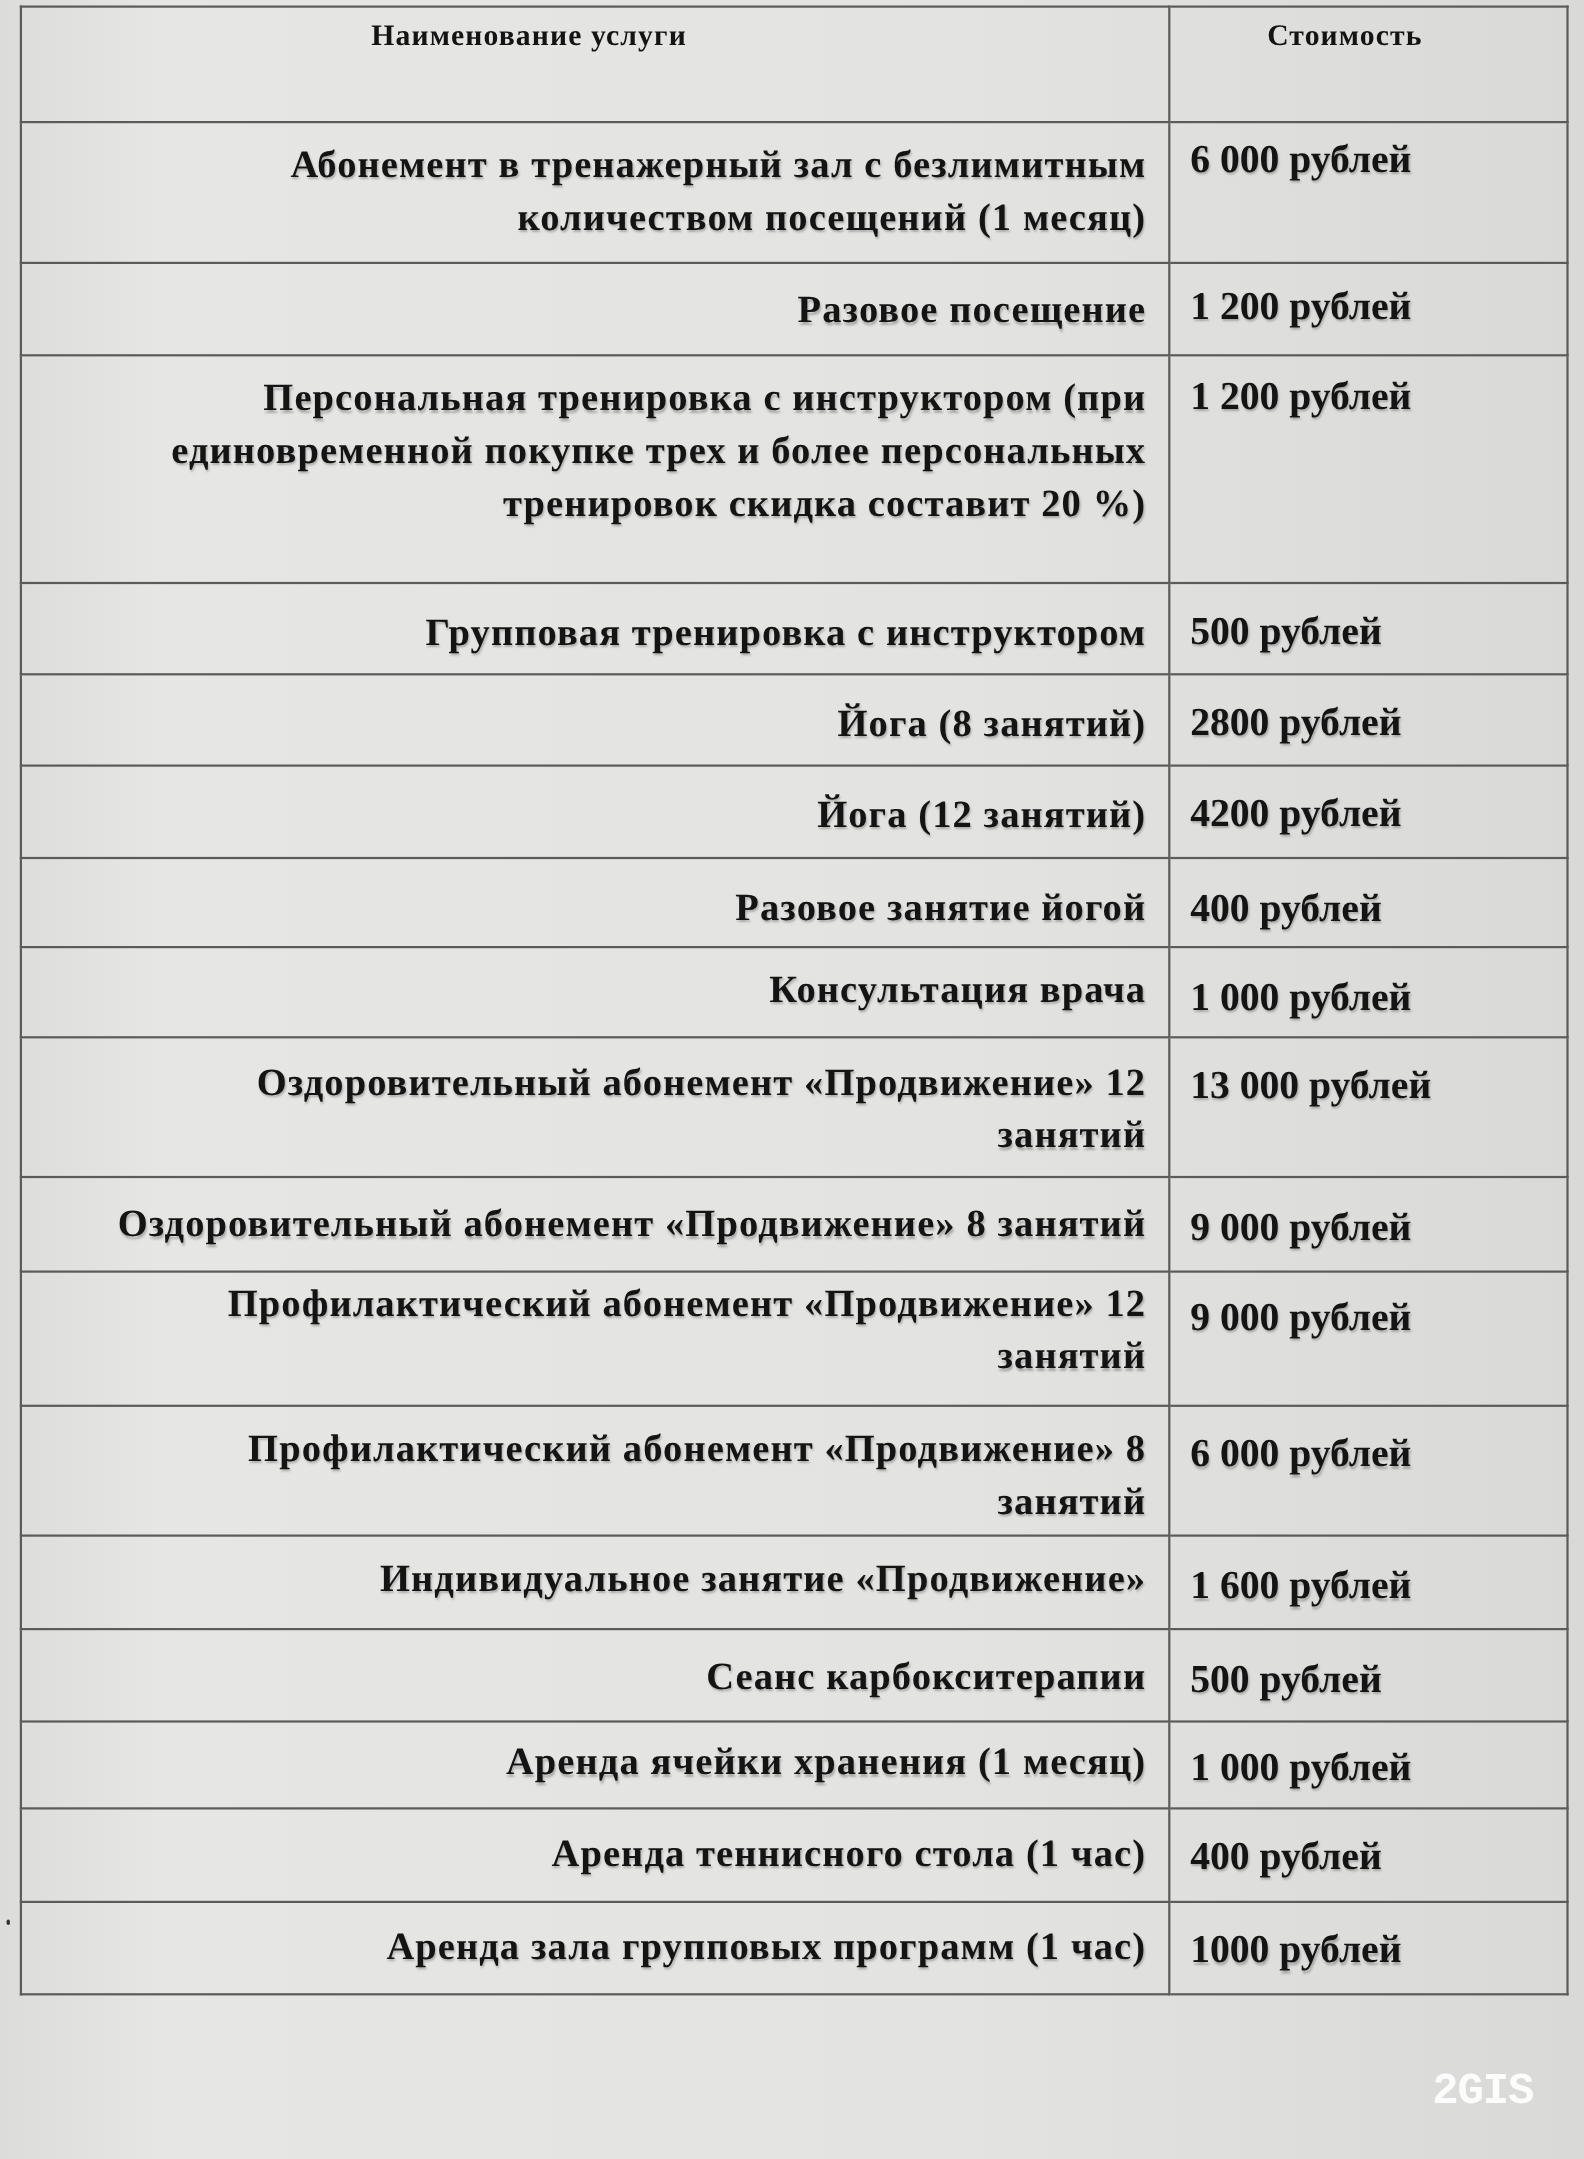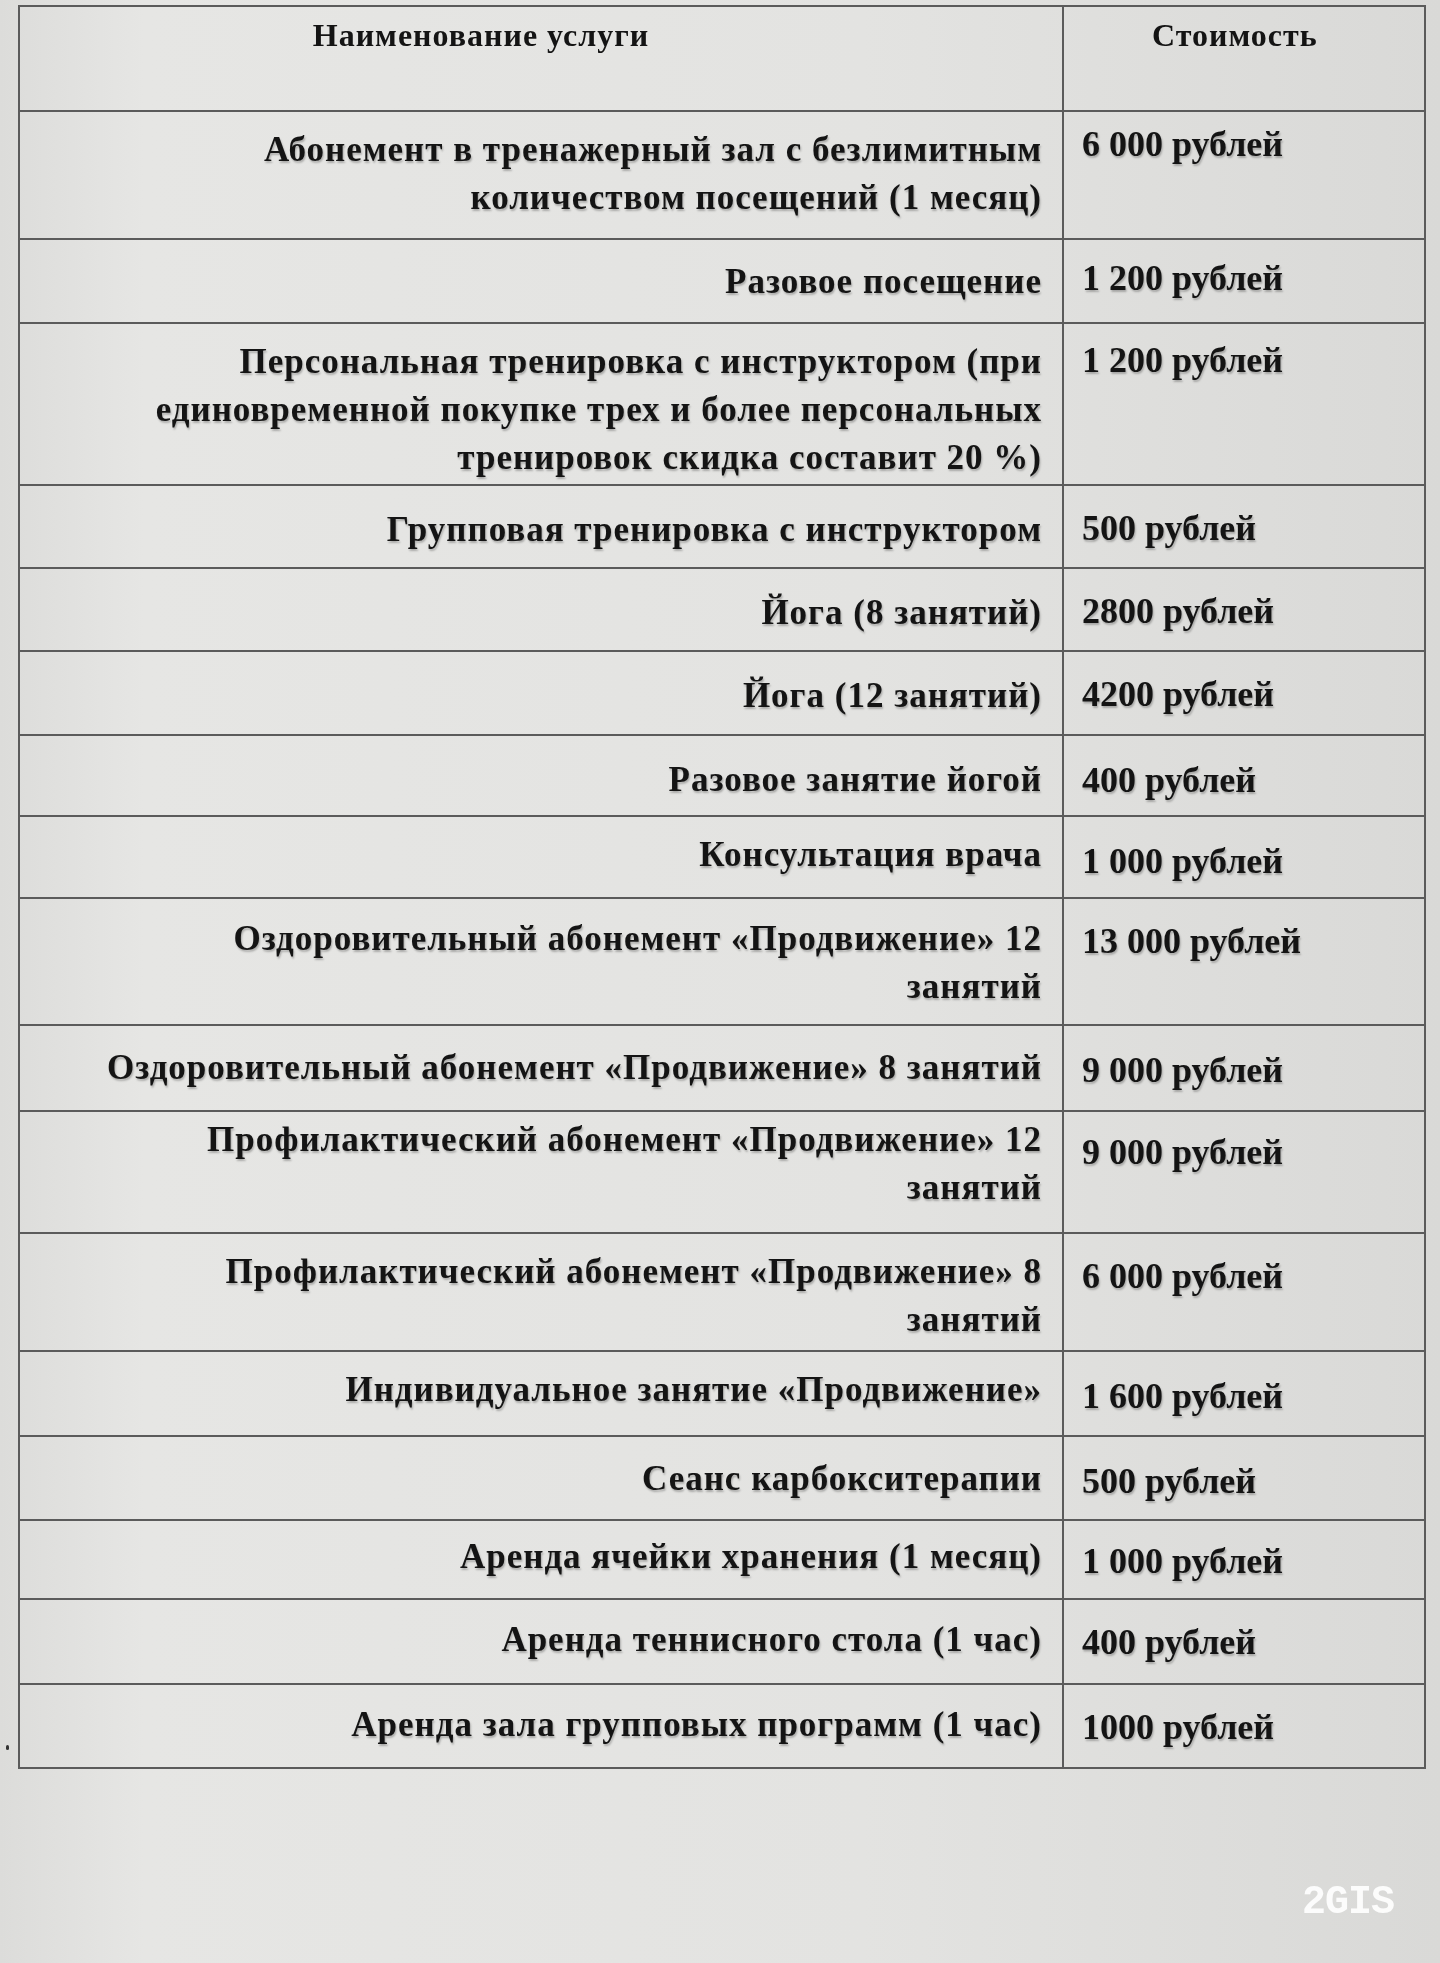--- a/index.html
+++ b/index.html
@@ -22,21 +22,21 @@
     }
     table.price td, table.price th {
       border: 2px solid #5b5b5b;
       padding: 0;
       vertical-align: top;
     }
     table.price col.c1 { width: 1044px; }
     table.price col.c2 { width: 362px; }
     th {
       font-weight: bold;
-      font-size: 32px;
+      font-size: 27px;
       letter-spacing: 1px;
       padding-top: 10px !important;
     }
     th.name-h { text-align: center; padding-right: 120px !important; }
     th.price-h { text-align: left; padding-left: 88px !important; }
     td.name {
       text-align: right;
       font-weight: bold;
       font-size: 35px;
       line-height: 48px;
@@ -93,21 +93,21 @@
           </td>
       </tr>
       <tr style="height:84px">
         <td class="name">
             <span class="inner" style="padding-top:18px">Разовое посещение</span>
           </td>
         <td class="cost">
             <span class="inner" style="padding-top:14px">1 200 рублей</span>
           </td>
       </tr>
-      <tr style="height:162px">
+      <tr style="height:207px">
         <td class="name">
             <span class="inner" style="padding-top:14px;padding-left:70px">Персональная тренировка с инструктором (при единовременной покупке трех и более персональных тренировок скидка составит 20 %)</span>
           </td>
         <td class="cost">
             <span class="inner" style="padding-top:12px">1 200 рублей</span>
           </td>
       </tr>
       <tr style="height:83px">
         <td class="name">
             <span class="inner" style="padding-top:20px">Групповая тренировка с инструктором</span>

